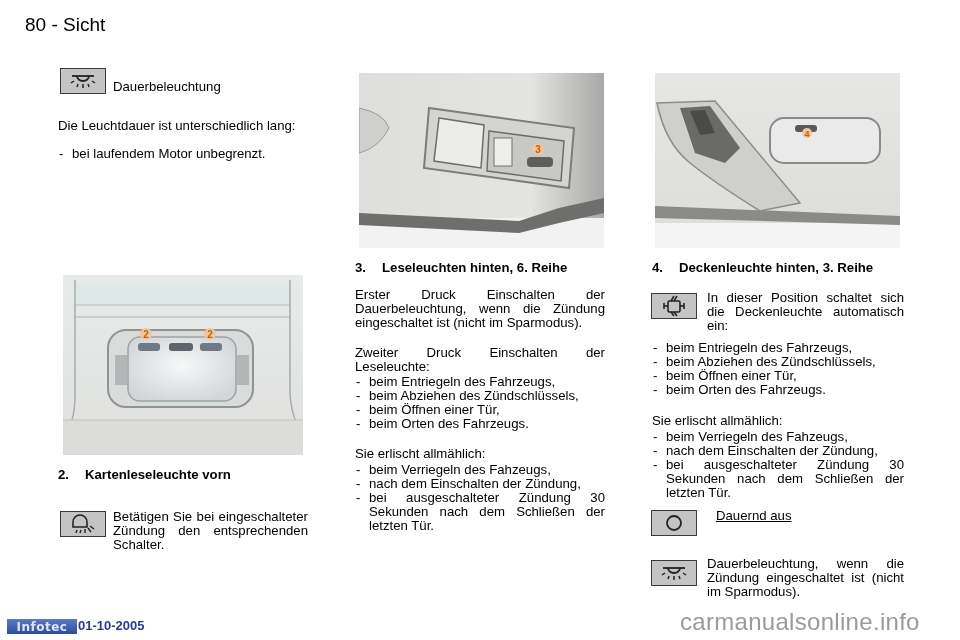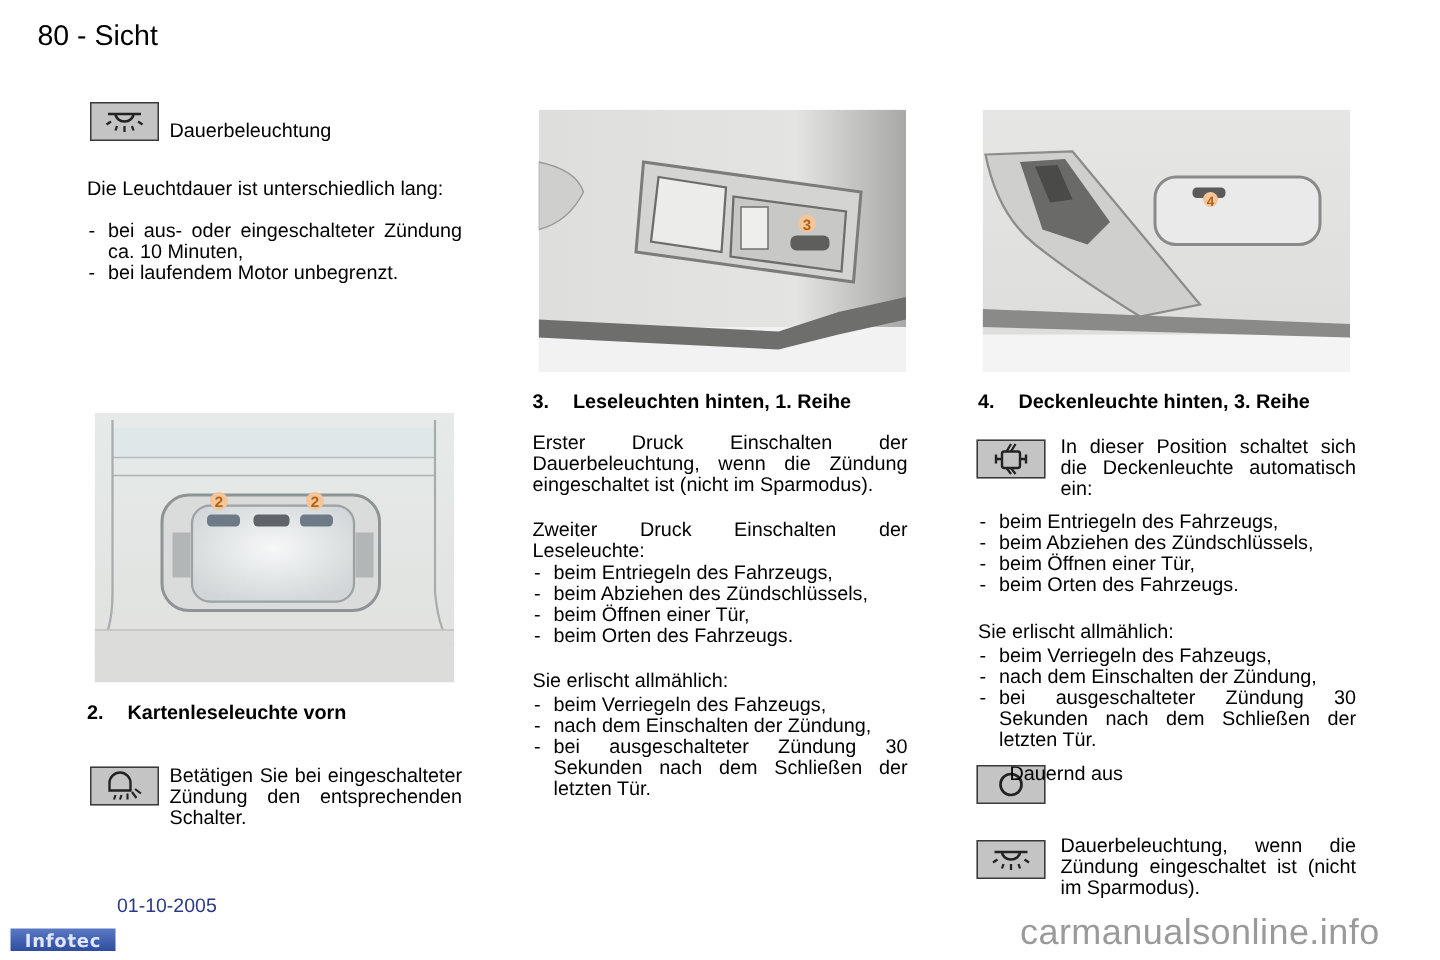--- a/index.html
+++ b/index.html
@@ -23,21 +23,21 @@
     }
     .iconbox svg { display: block; }
     .photo { overflow: hidden; }
     .footer-logo {
       left: 7px; top: 619px; width: 70px; height: 15px;
       background: linear-gradient(#5b79c4, #2f4d9e);
       color: #dfe7ff; font-weight: bold; font-size: 12px; letter-spacing: 0.5px;
       display: flex; align-items: center; justify-content: center;
       font-family: "DejaVu Sans", sans-serif;
     }
-    .footer-date { left: 78px; top: 596px; font-weight: normal; font-size: 13px; color: #2b3a87; }
+    .footer-date { left: 78px; top: 618px; font-weight: bold; font-size: 13px; color: #2b3a87; }
     .watermark { left: 680px; top: 608px; font-size: 24px; color: #9a9a9a; letter-spacing: 0.3px; }
   </style>
 </head>
 <body>
 
 <div class="abs page-title">80 - Sicht</div>
 
 <div class="abs iconbox" style="left:60px; top:68px;">
   <svg width="30" height="18" viewBox="0 0 30 18">
     <line x1="4" y1="4" x2="26" y2="4" stroke="#222" stroke-width="1.8"></line>
@@ -46,21 +46,20 @@
     <line x1="24" y1="9" x2="27" y2="11" stroke="#222" stroke-width="1.5"></line>
     <line x1="10" y1="12" x2="9" y2="15" stroke="#222" stroke-width="1.5"></line>
     <line x1="20" y1="12" x2="21" y2="15" stroke="#222" stroke-width="1.5"></line>
     <line x1="15" y1="12" x2="15" y2="16" stroke="#222" stroke-width="1.5"></line>
   </svg>
 </div>
 <div class="abs txt" style="left:113px; top:68px;margin-top:12px;">Dauerbeleuchtung</div>
 
 <div class="abs txt just" style="left:58px; top:119px; width:250px;">Die Leuchtdauer ist unterschiedlich lang:</div>
 <ul class="abs dash just" style="left:58px; top:147px; width:250px;">
-  <li>bei aus- oder eingeschalteter Zündung ca. 10 Minuten,</li>
   <li>bei laufendem Motor unbegrenzt.</li>
 </ul>
 
 <div class="abs photo" style="left:63px; top:275px; width:240px; height:180px;">
   <svg width="240" height="180" viewBox="0 0 240 180">
     <defs>
       <linearGradient id="lp-bg" x1="0" y1="0" x2="0" y2="1">
         <stop offset="0" stop-color="#e6ebea"></stop>
           <stop offset="1" stop-color="#e0e0de"></stop>
       </linearGradient>
@@ -124,21 +123,21 @@
     <path d="M80 45 L125 52 L122 95 L75 88 Z" fill="#ececea" stroke="#6c6c6a" stroke-width="1.5"></path>
     <path d="M130 58 L205 68 L202 108 L128 98 Z" fill="#c8c8c6" stroke="#6c6c6a" stroke-width="1.5"></path>
     <rect x="135" y="65" width="18" height="28" fill="#eeeeec" stroke="#707070"></rect>
     <rect x="168" y="84" width="26" height="10" rx="4" fill="#5e5e5c"></rect>
     <circle cx="179" cy="76" r="6" fill="#f2c59a"></circle>
     <text x="179" y="80" font-size="10" font-weight="bold" text-anchor="middle" fill="#b4621a" font-family="Liberation Sans, sans-serif">3</text>
   </svg>
 </div>
 
 <div class="abs heading" style="left:355px; top:260px;">
-  <span class="num">3.</span><span>Leseleuchten hinten, 1. Reihe</span>
+  <span class="num">3.</span><span>Leseleuchten hinten, 6. Reihe</span>
 </div>
 <div class="abs txt just" style="left:355px; top:288px; width:250px;">Erster Druck Einschalten der Dauerbeleuchtung, wenn die Zündung eingeschaltet ist (nicht im Sparmodus).</div>
 <div class="abs txt just" style="left:355px; top:346px; width:250px;">Zweiter Druck Einschalten der Leseleuchte:</div>
 <ul class="abs dash" style="left:355px; top:375px; width:250px;">
   <li>beim Entriegeln des Fahrzeugs,</li>
   <li>beim Abziehen des Zündschlüssels,</li>
   <li>beim Öffnen einer Tür,</li>
   <li>beim Orten des Fahrzeugs.</li>
 </ul>
 <div class="abs txt" style="left:355px; top:447px;">Sie erlischt allmählich:</div>
@@ -199,21 +198,21 @@
   <li>beim Verriegeln des Fahzeugs,</li>
   <li>nach dem Einschalten der Zündung,</li>
   <li class="just">bei ausgeschalteter Zündung 30 Sekunden nach dem Schließen der letzten Tür.</li>
 </ul>
 
 <div class="abs iconbox" style="left:651px; top:510px;">
   <svg width="30" height="22" viewBox="0 0 30 22">
     <circle cx="15" cy="11" r="7" fill="none" stroke="#222" stroke-width="1.8"></circle>
   </svg>
 </div>
-<div class="abs txt" style="left:673px; top:509px;">Dauernd aus</div>
+<div class="abs txt" style="left:716px; top:509px;text-decoration:underline;">Dauernd aus</div>
 
 <div class="abs iconbox" style="left:651px; top:560px;">
   <svg width="30" height="18" viewBox="0 0 30 18">
     <line x1="4" y1="4" x2="26" y2="4" stroke="#222" stroke-width="1.8"></line>
     <path d="M9 4 A6 5 0 0 0 21 4" fill="none" stroke="#222" stroke-width="1.8"></path>
     <line x1="6" y1="9" x2="3" y2="11" stroke="#222" stroke-width="1.5"></line>
     <line x1="24" y1="9" x2="27" y2="11" stroke="#222" stroke-width="1.5"></line>
     <line x1="10" y1="12" x2="9" y2="15" stroke="#222" stroke-width="1.5"></line>
     <line x1="20" y1="12" x2="21" y2="15" stroke="#222" stroke-width="1.5"></line>
     <line x1="15" y1="12" x2="15" y2="16" stroke="#222" stroke-width="1.5"></line>

